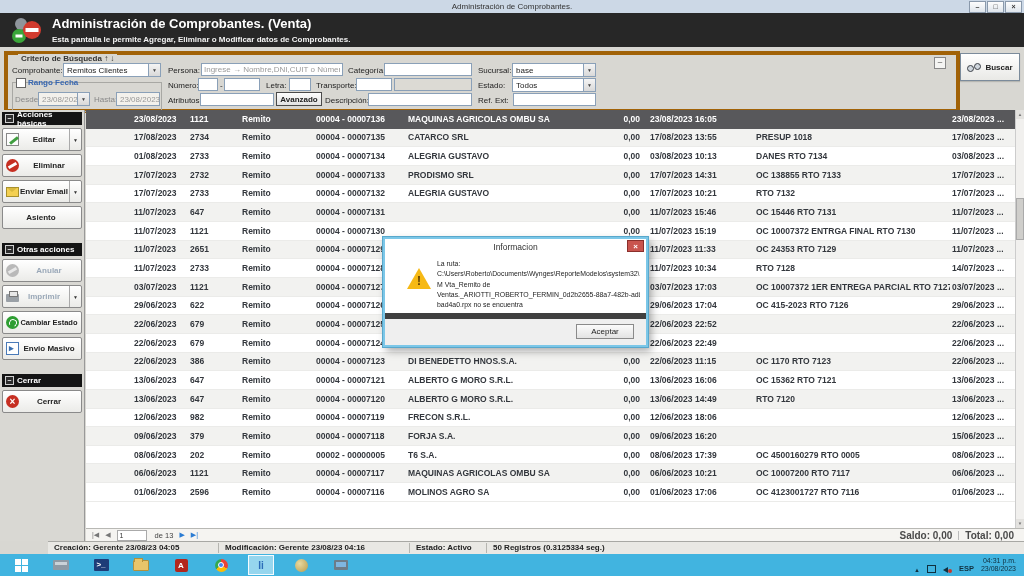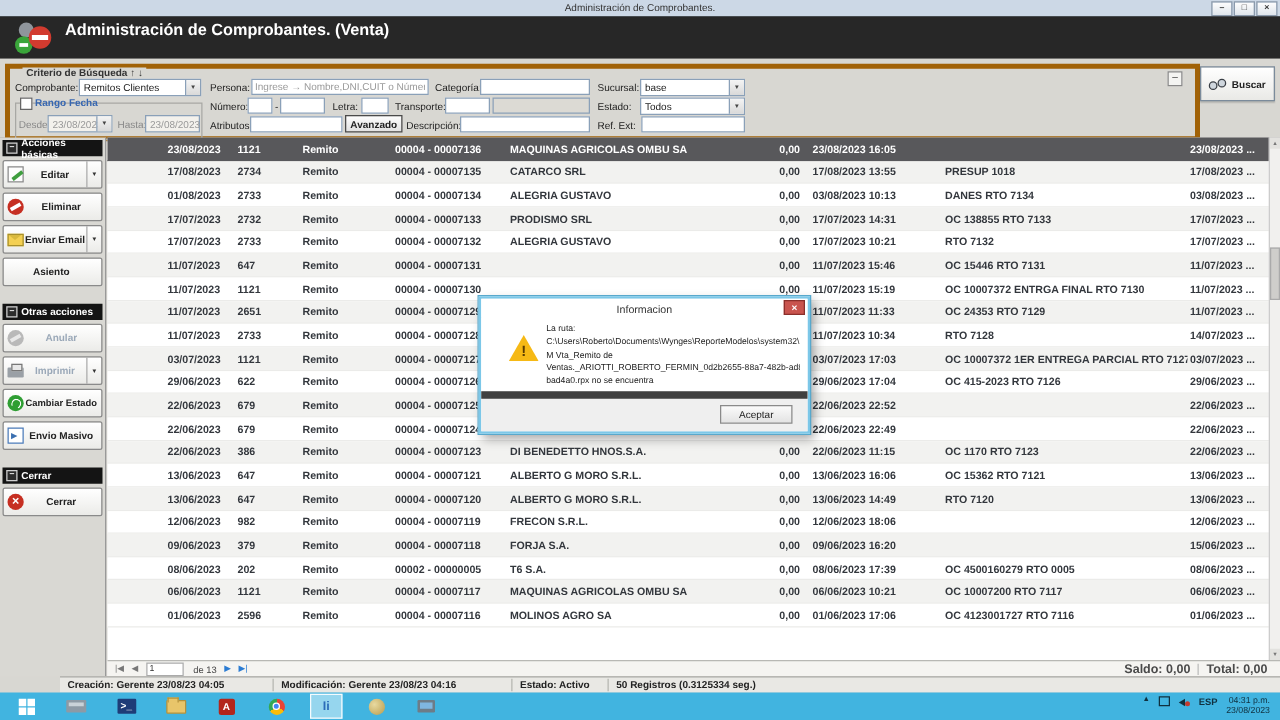--- a/index.html
+++ b/index.html
@@ -123,21 +123,21 @@
   .ic-ps{width:15px;height:12px;background:#1e3c78;color:#fff;font-size:8px;font-weight:bold;line-height:12px;text-align:center;border-radius:1px;}
   .ic-folder{width:16px;height:11px;background:#e8c56a;border:1px solid #b2913c;border-radius:1px;position:relative;box-sizing:border-box;}
   .ic-folder::before{content:"";position:absolute;top:-3px;left:0;width:7px;height:3px;background:#e8c56a;border:1px solid #b2913c;border-bottom:none;}
   .ic-pdf{width:13px;height:13px;background:#b3261c;color:#fff;font-size:8px;font-weight:bold;text-align:center;line-height:13px;border-radius:2px;}
   .ic-chrome{width:13px;height:13px;border-radius:50%;background:conic-gradient(#ea4335 0 33%,#fbbc05 33% 66%,#34a853 66% 100%);position:relative;}
   .ic-chrome::after{content:"";position:absolute;left:3.5px;top:3.5px;width:6px;height:6px;background:#4285f4;border:1px solid #fff;border-radius:50%;box-sizing:border-box;}
   .ic-app{color:#2b6cb8;font-size:10px;font-weight:bold;}
   .ic-coin{width:13px;height:13px;border-radius:50%;background:radial-gradient(circle at 35% 35%,#e8d9a0,#b89b4a);}
   .ic-mon{width:14px;height:10px;background:#6d7c88;border-radius:1px;position:relative;}
   .ic-mon::after{content:"";position:absolute;left:2px;top:2px;right:2px;bottom:3px;background:#7fb6e0;}
-  .tray{margin-left:auto;display:flex;align-items:flex-start;gap:7px;padding-right:8px;color:#10303f;}
+  .tray{margin-left:auto;display:flex;align-items:flex-end;gap:7px;padding-right:8px;color:#10303f;}
   .tray .exp{font-size:6px;}
   .tr-ico1{width:9px;height:8px;border:1px solid #10303f;box-sizing:border-box;}
   .tr-ico2{width:9px;height:8px;position:relative;}
   .tr-ico2::before{content:"";position:absolute;left:0;top:2px;border-top:3px solid transparent;border-bottom:3px solid transparent;border-right:5px solid #10303f;}
   .tr-ico2::after{content:"";position:absolute;right:0;bottom:0;width:4px;height:4px;border-radius:50%;background:#c43a2e;}
   .tr-lang{font-size:7.5px;font-weight:bold;}
   .tr-clock{font-size:7px;line-height:1.15;text-align:right;}
   
   .dialog{position:absolute;left:383px;top:237px;width:265px;height:110px;background:#fff;
           border:2px solid #7cc7e8;box-shadow:0 0 0 1px #58a8cc,3px 4px 8px rgba(0,0,0,.35);box-sizing:border-box;}
@@ -169,20 +169,21 @@
 
 <div class="apphdr">
   <svg class="applogo" viewBox="0 0 32 30">
     <circle cx="11" cy="9" r="6" fill="#8f959c"></circle>
     <circle cx="9" cy="21" r="7" fill="#3aa53a"></circle>
     <rect x="5.5" y="19.5" width="7" height="3" fill="#fff"></rect>
     <circle cx="22" cy="15" r="9" fill="#d23b2f"></circle>
     <rect x="15.5" y="13" width="13" height="4" fill="#fff"></rect>
   </svg>
   <div class="apptitle">Administración de Comprobantes. (Venta)</div>
+  <div class="appsub">Esta pantalla le permite Agregar, Eliminar o Modificar datos de Comprobantes.</div>
 </div>
 
 <div class="criteria">
   <div class="groupbox">
     <span class="legend">Criterio de Búsqueda ↑ ↓</span>
     <span class="collapsebox">–</span>
 
     <span class="lbl" style="left:4px;top:11px">Comprobante:</span>
     <div class="combo" style="left:55px;top:8px;width:98px">
       <span>Remitos Clientes</span>

